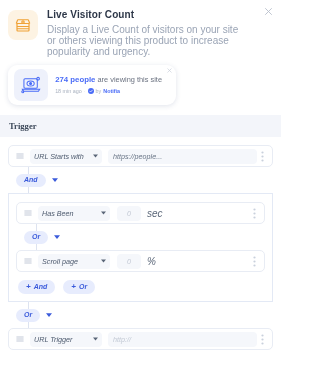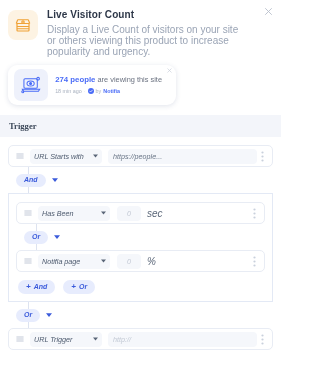--- a/index.html
+++ b/index.html
@@ -267,21 +267,21 @@
         </span>
       </div>
 
       <div class="rule-row">
         <span class="grip">
           <svg width="8" height="8" viewBox="0 0 10 10" stroke="#b9c2d1" stroke-width="1.1" stroke-linecap="round">
             <path d="M1 2.5h8M1 5h8M1 7.5h8"></path>
           </svg>
         </span>
         <span class="select">
-          <span class="select-label">Notifia page</span>
+          <span class="select-label">Scroll page</span>
           <span class="caret">
             <svg width="5" height="4" viewBox="0 0 8 5">
                 <path d="M0 0 L4 5 L8 0z" fill="#5a6678"></path>
               </svg>
           </span>
         </span>
         <span class="num-input">0</span>
         <span class="unit">%</span>
         <span class="spacer"></span>
         <span class="kebab">

